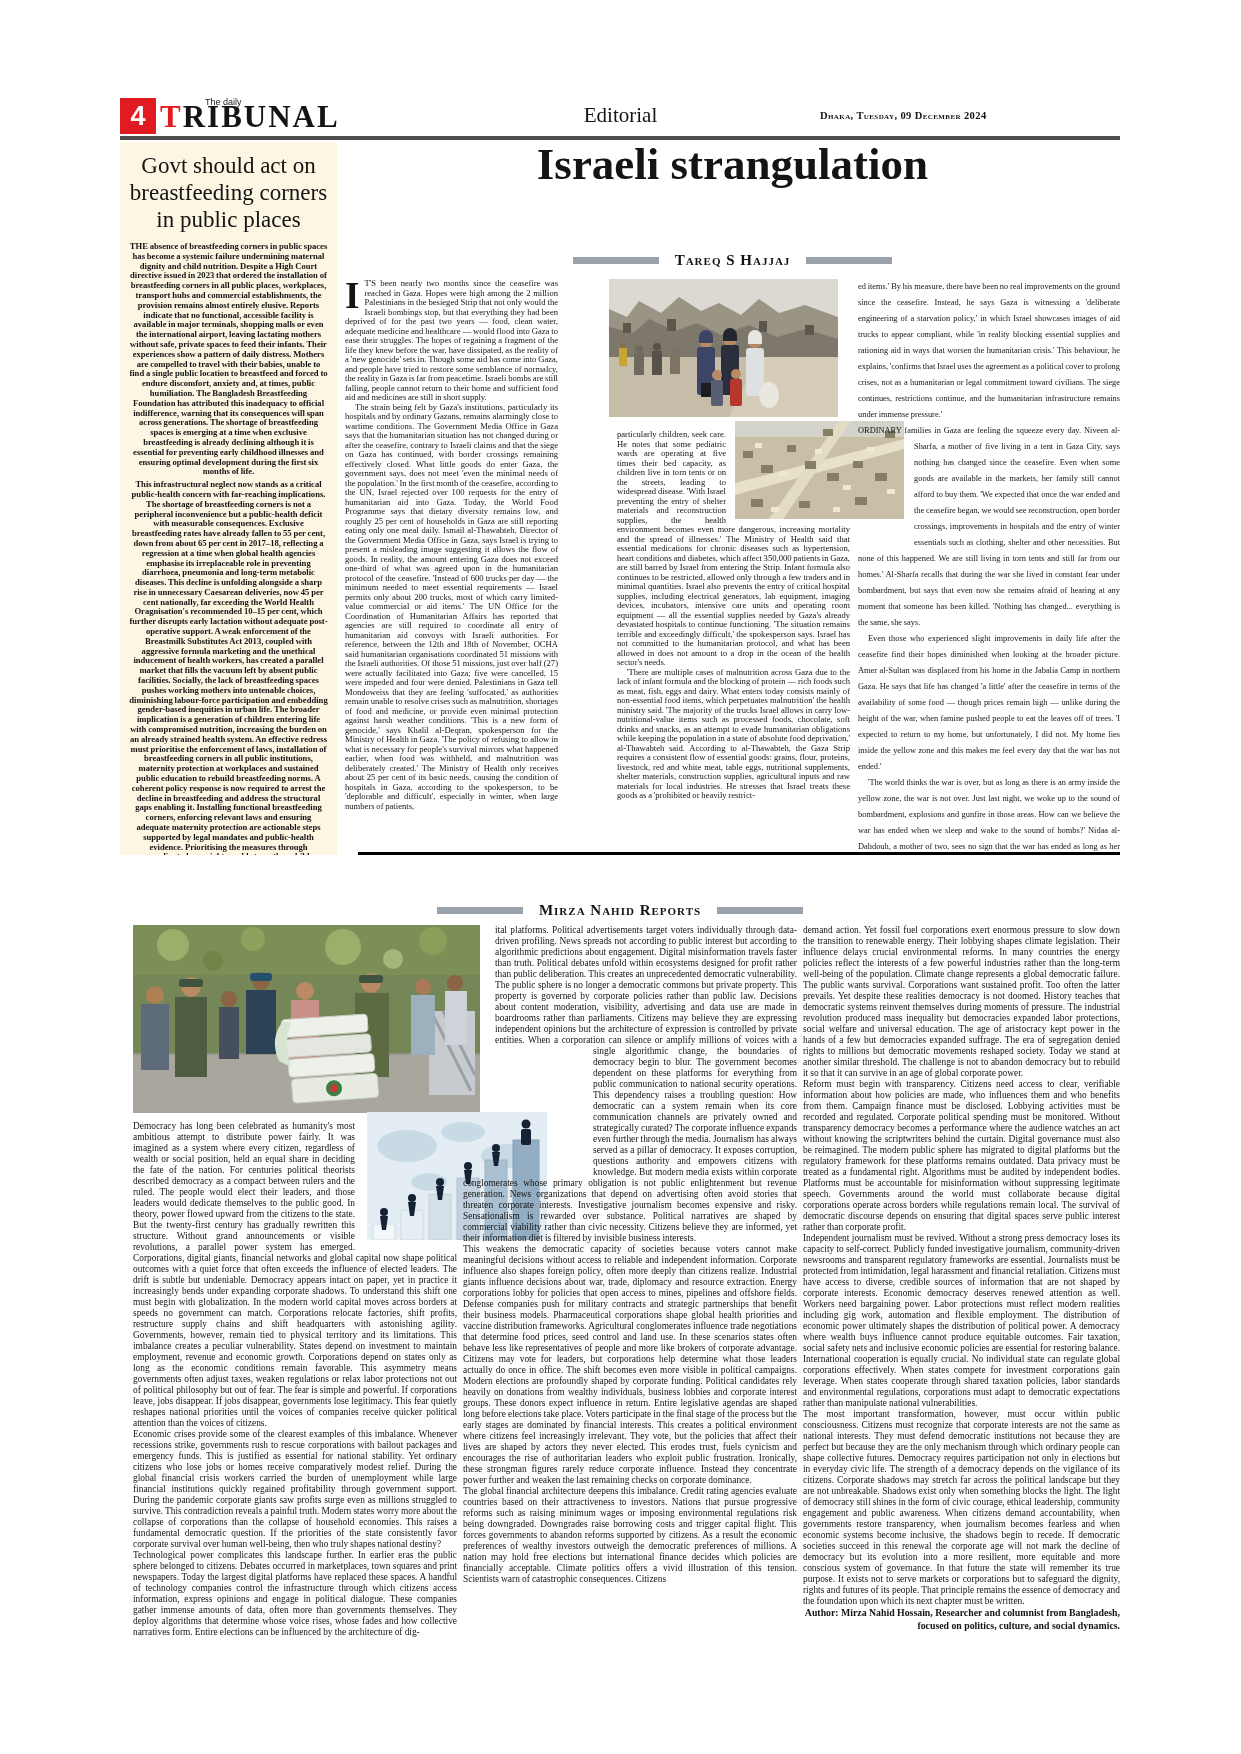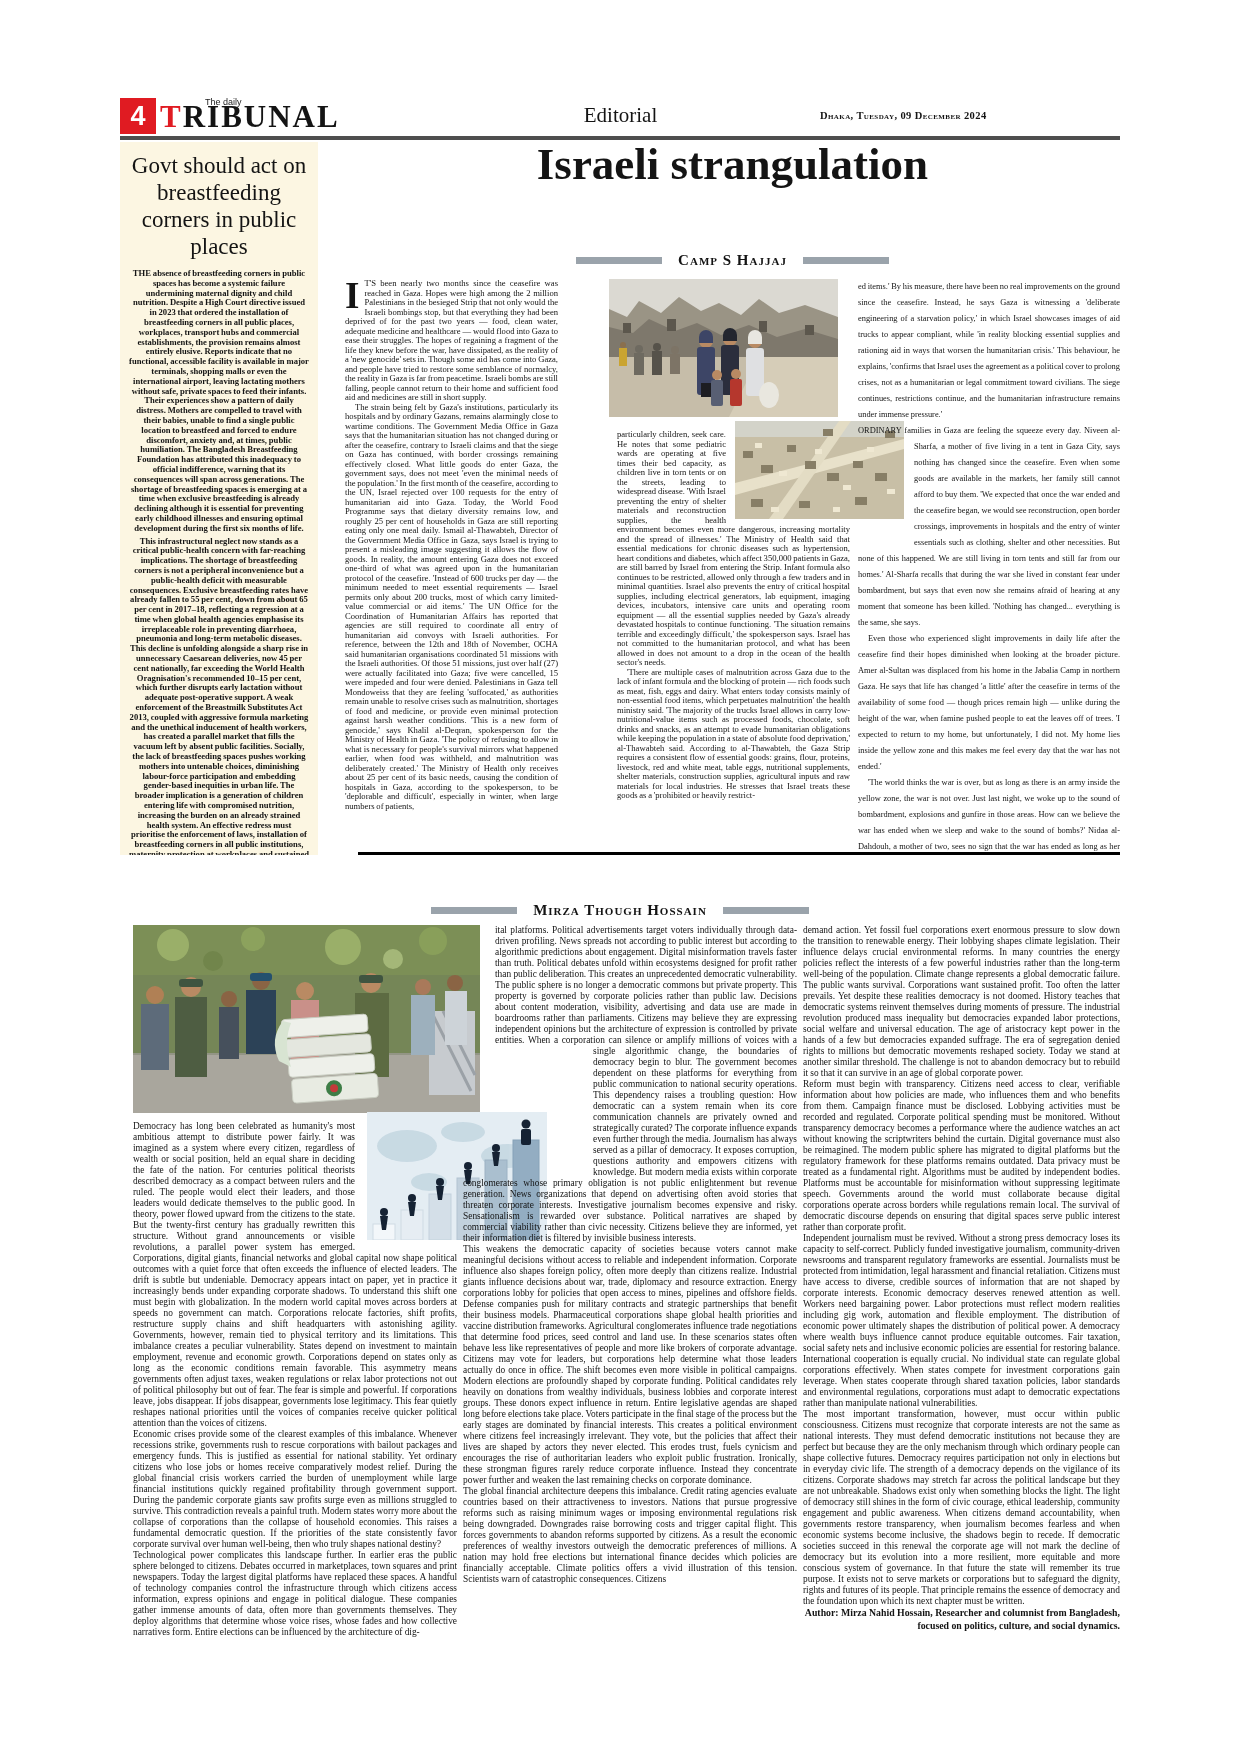--- a/index.html
+++ b/index.html
@@ -13,21 +13,21 @@
     display:flex;align-items:center;justify-content:center;}
   .mast-tagline{left:205px;top:97px;font-family:"Liberation Sans",sans-serif;font-size:9px;color:#222;}
   .mast-title{left:160px;top:101px;font-weight:bold;font-size:31px;line-height:31px;letter-spacing:2px;color:#141414;}
   .mast-title .red{color:#e01b22;}
   .mast-section{left:0;top:103px;width:1241px;text-align:center;font-weight:normal;font-size:21px;}
   .mast-date{left:820px;top:110px;width:300px;font-weight:bold;font-size:10.5px;
     font-variant:small-caps;letter-spacing:.4px;}
   .mast-rule{left:120px;top:136px;width:1000px;height:4px;background:#4e4e4e;}
 
   
-  .box{left:120px;top:142px;width:198px;height:713px;background:#fcf6e2;overflow:hidden;box-sizing:border-box;
+  .box{left:120px;top:142px;width:217px;height:713px;background:#fcf6e2;overflow:hidden;box-sizing:border-box;
        padding:8px 9px 0 9px;}
   .box-title{font-size:23px;line-height:27px;text-align:center;margin:2px 0 9px 0;font-weight:normal;}
   .box-body{font-size:8.6px;line-height:9.8px;text-align:center;word-spacing:-.3px;}
   .box-body p{margin:0 0 3px 0;font-weight:bold;}
 
   
   .hl-gaza{left:345px;top:140px;width:775px;text-align:center;font-weight:bold;
            font-size:45px;line-height:49px;}
   .byline{display:flex;align-items:center;justify-content:center;gap:16px;}
   .byline-gaza{left:345px;top:252px;width:775px;}
@@ -74,21 +74,21 @@
       <p>This infrastructural neglect now stands as a critical public-health concern with far-reaching implications. The shortage of breastfeeding corners is not a peripheral inconvenience but a public-health deficit with measurable consequences. Exclusive breastfeeding rates have already fallen to 55 per cent, down from about 65 per cent in 2017–18, reflecting a regression at a time when global health agencies emphasise its irreplaceable role in preventing diarrhoea, pneumonia and long-term metabolic diseases. This decline is unfolding alongside a sharp rise in unnecessary Caesarean deliveries, now 45 per cent nationally, far exceeding the World Health Oragnisation's recommended 10–15 per cent, which further disrupts early lactation without adequate post-operative support. A weak enforcement of the Breastmilk Substitutes Act 2013, coupled with aggressive formula marketing and the unethical inducement of health workers, has created a parallel market that fills the vacuum left by absent public facilities. Socially, the lack of breastfeeding spaces pushes working mothers into untenable choices, diminishing labour-force participation and embedding gender-based inequities in urban life. The broader implication is a generation of children entering life with compromised nutrition, increasing the burden on an already strained health system. An effective redress must prioritise the enforcement of laws, installation of breastfeeding corners in all public institutions, maternity protection at workplaces and sustained public education to rebuild breastfeeding norms. A coherent policy response is now required to arrest the decline in breastfeeding and address the structural gaps enabling it. Installing functional breastfeeding corners, enforcing relevant laws and ensuring adequate maternity protection are actionable steps supported by legal mandates and public-health evidence. Prioritising the measures through coordinated oversight would strengthen child-nutrition outcomes, reduce preventable health burdens.</p>
     </div>
   </div>
 
   <div class="abs hl-gaza">
     <div>Israeli strangulation</div>
   </div>
 
   <div class="abs byline byline-gaza">
     <span class="bybar"></span>
-    <span class="byname">Camp S Hajjaj</span>
+    <span class="byname">Tareq S Hajjaj</span>
     <span class="bybar"></span>
   </div>
 
   <div class="abs photo-frame" style="left:609px;top:279px;width:229px;height:138px;">
     <svg class="photo" width="229" height="138" viewBox="0 0 229 138" xmlns="http://www.w3.org/2000/svg">
       <rect width="229" height="138" fill="#cdc8bc"></rect>
       <rect width="229" height="44" fill="#dbd9d2"></rect>
       <path d="M0,78 L0,30 18,38 30,22 52,34 70,18 92,32 110,24 132,36 150,20 170,34 196,26 229,38 229,78 Z" fill="#9a9485"></path>
       <path d="M0,78 L0,48 24,54 40,40 66,52 88,44 112,56 140,46 168,58 196,50 229,60 229,78 Z" fill="#7e786c"></path>
       <rect x="14" y="44" width="8" height="10" fill="#5c574d"></rect>
@@ -173,21 +173,21 @@
       <span class="fl" style="width:50px;height:96px;"></span><span>City, says nothing has changed since the ceasefire. Even when some goods are available in the markets, her family still cannot afford to buy them. 'We expected that once the war ended and the ceasefire began, we would see reconstruction, open border crossings, improvements in hospitals and the entry of winter essentials such as clothing, shelter and other necessities. But none of this happened. We are still living in torn tents and still far from our homes.' Al-Sharfa recalls that during the war she lived in constant fear under bombardment, but says that even now she remains afraid of hearing at any moment that someone has been killed. 'Nothing has changed... everything is the same, she says.</span></p>
     <p class="ind">Even those who experienced slight improvements in daily life after the ceasefire find their hopes diminished when looking at the broader picture. Amer al-Sultan was displaced from his home in the Jabalia Camp in northern Gaza. He says that life has changed 'a little' after the ceasefire in terms of the availability of some food — though prices remain high — unlike during the height of the war, when famine pushed people to eat the leaves off of trees. 'I expected to return to my home, but unfortunately, I did not. My home lies inside the yellow zone and this makes me feel every day that the war has not ended.'</p>
     <p class="ind">'The world thinks the war is over, but as long as there is an army inside the yellow zone, the war is not over. Just last night, we woke up to the sound of bombardment, explosions and gunfire in those areas. How can we believe the war has ended when we sleep and wake to the sound of bombs?' Nidaa al-Dahdouh, a mother of two, sees no sign that the war has ended as long as her children are not living normal lives. She wants to see them going to school, instead of waking up in the morning to collect firewood or to stand in long lines for food aid. 'When the war ends, I will see my children getting ready in the morning to go to school wearing warm clothes,' she says. 'But so far, they are still suffering in tents and the cold that comes with it.' 'We hoped for safety after the war, that we would return to our homes and feel that the endless killing had stopped. But none of that happened. We hoped that basic goods would return to normal prices , but that did not happen either. Yes, some items are available like fish.</p>
   </div>
 
   <div class="abs divider"></div>
 
 
   <div class="abs byline byline-demo">
     <span class="bybar"></span>
-    <span class="byname">Mirza Though Hossain</span>
+    <span class="byname">Mirza Nahid Reports</span>
     <span class="bybar"></span>
   </div>
 
   <div class="abs photo-frame" style="left:133px;top:925px;width:347px;height:188px;">
     <svg class="photo" width="347" height="188" viewBox="0 0 347 188" xmlns="http://www.w3.org/2000/svg">
       <rect width="347" height="188" fill="#7c8f56"></rect>
       <g opacity="0.7">
         <circle cx="40" cy="20" r="16" fill="#a7bd72"></circle>
           <circle cx="120" cy="14" r="12" fill="#93ab60"></circle>
         <circle cx="210" cy="22" r="18" fill="#a7bd72"></circle>

